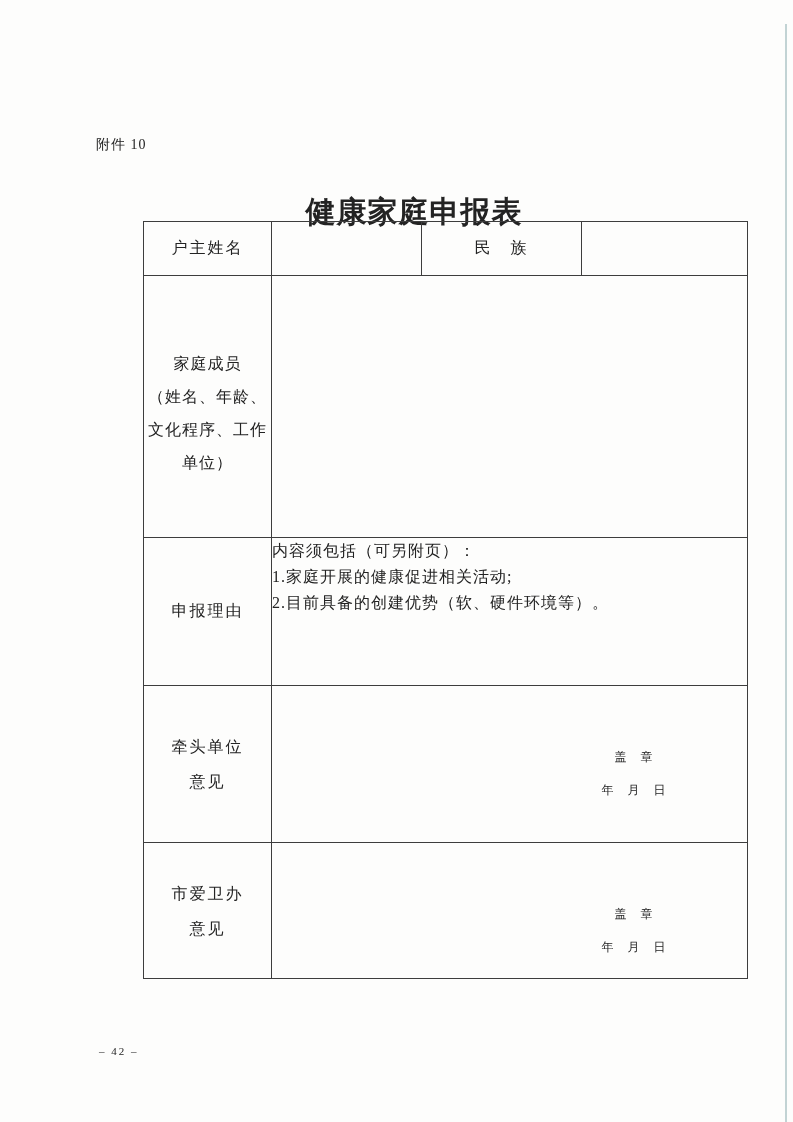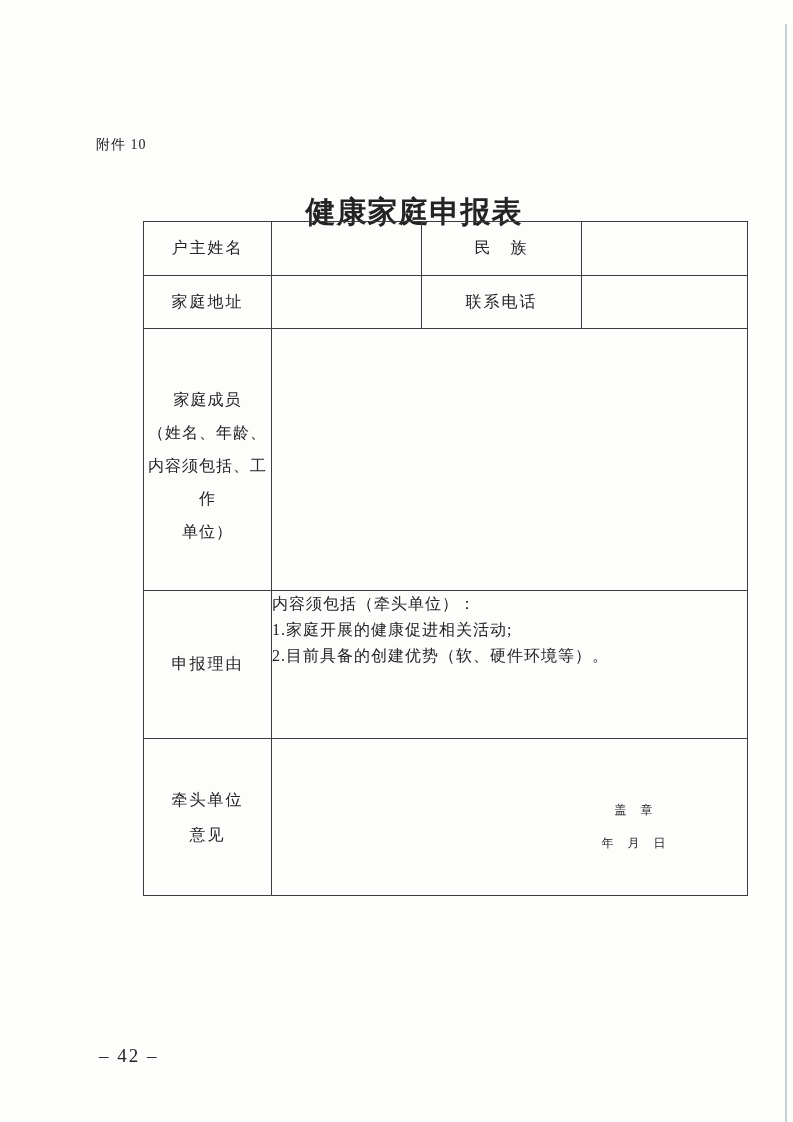--- a/index.html
+++ b/index.html
@@ -37,21 +37,21 @@
   td.content { vertical-align:top; padding:7px 8px 0 5px; letter-spacing:1px; }
   td.content .cline { line-height:26px; }
   td.stampcell { vertical-align:top; }
   .stamp {
     margin:55px 28px 0 auto; width:170px; text-align:center;
     font-size:12px; letter-spacing:1px;
   }
   .stamp .sline { line-height:33px; }
   .pagenum {
     position:absolute; left:99px; top:1045px;
-    font-size:19px; letter-spacing:2px;
+    font-size:11px; letter-spacing:2px;
   }
 </style>
 </head>
 <body>
 
 <div class="page">
 
   <div class="scan-edge"></div>
 
   <div class="attachment">附件 10</div>
@@ -66,57 +66,63 @@
         <col style="width:166px">
     </colgroup>
     <tbody>
       <tr style="height:54px">
         <td class="lbl">户主姓名</td>
         <td class="val"></td>
         <td class="lbl">民　族</td>
         <td class="val"></td>
       </tr>
 
-      <tr style="height:53px">
-        <td class="lbl">家庭地址</td>
-        <td class="val"></td>
-        <td class="lbl">联系电话</td>
-        <td class="val"></td>
-      </tr>
 
       <tr style="height:262px">
         <td class="lbl multi pad-top">
           <div class="line">家庭成员</div>
           <div class="line">（姓名、年龄、</div>
-          <div class="line">内容须包括、工作</div>
+          <div class="line">文化程序、工作</div>
           <div class="line">单位）</div>
         </td>
         <td class="val" colspan="3"></td>
       </tr>
 
       <tr style="height:148px">
         <td class="lbl">申报理由</td>
         <td class="content" colspan="3">
-          <div class="cline">内容须包括（牵头单位）：</div>
+          <div class="cline">内容须包括（可另附页）：</div>
           <div class="cline">1.家庭开展的健康促进相关活动;</div>
           <div class="cline">2.目前具备的创建优势（软、硬件环境等）。</div>
         </td>
       </tr>
 
       <tr style="height:157px">
         <td class="lbl two">
           <div class="line">牵头单位</div>
           <div class="line">意见</div>
         </td>
         <td class="stampcell" colspan="3">
           <div class="stamp">
             <div class="sline">盖　章</div>
             <div class="sline">年　月　日</div>
           </div>
         </td>
       </tr>
 
+      <tr style="height:136px">
+        <td class="lbl two">
+          <div class="line">市爱卫办</div>
+          <div class="line">意见</div>
+        </td>
+        <td class="stampcell" colspan="3">
+          <div class="stamp">
+            <div class="sline">盖　章</div>
+            <div class="sline">年　月　日</div>
+          </div>
+        </td>
+      </tr>
     </tbody>
   </table>
 
   <div class="pagenum">– 42 –</div>
 
 </div>
 
 </body></html>

